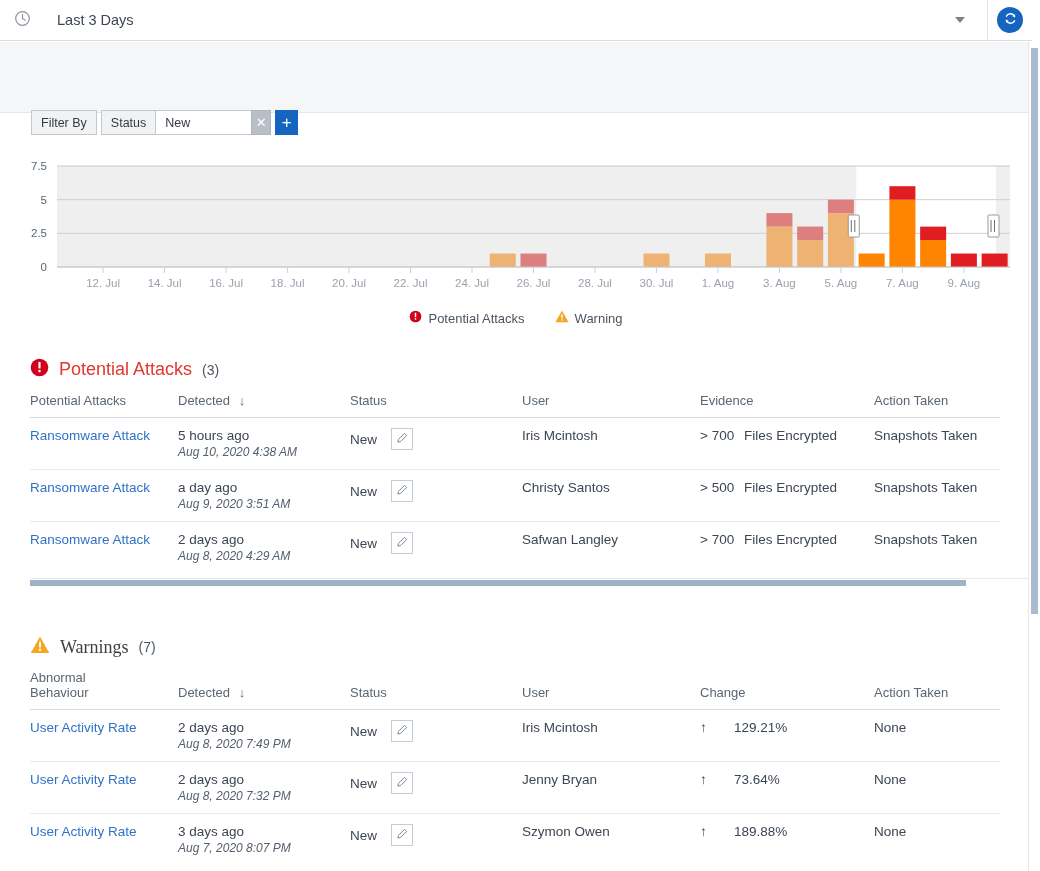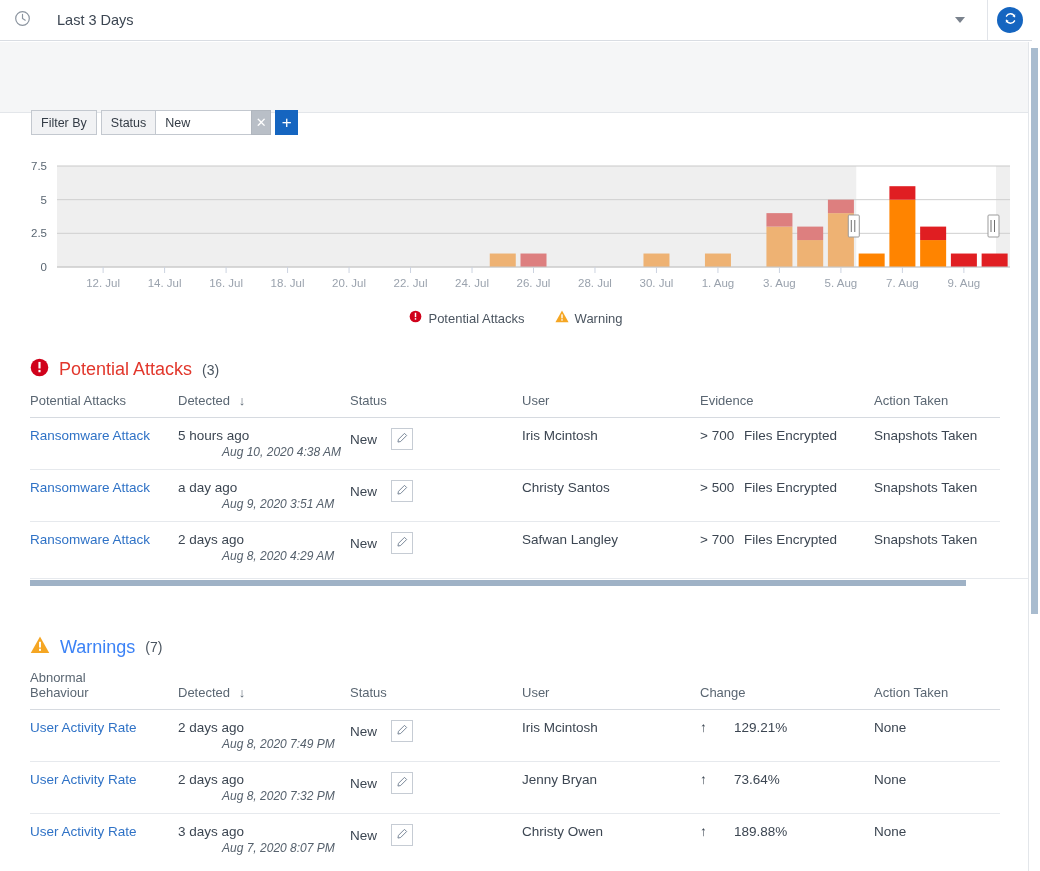--- a/index.html
+++ b/index.html
@@ -91,36 +91,36 @@
   }
   .legend-item { display: flex; align-items: center; gap: 6px; }
 
   
   .section { position: absolute; left: 0; width: 1032px; }
   .sec-attacks { top: 358px; }
   .sec-warnings { top: 636px; }
   .sec-head { display: flex; align-items: center; gap: 10px; padding-left: 30px; }
   .sec-title { font-size: 18px; }
   .sec-title.attacks { color: #e2372c; }
-  .sec-title.warnings { color: #3b82f6; }
+  .sec-title.warnings { color: #404040; font-family: Liberation Serif, serif; }
   .sec-count { font-size: 14px; color: #4b5560; }
 
   table { border-collapse: collapse; width: 970px; margin-left: 30px; table-layout: fixed; }
   thead th {
     text-align: left; font-weight: 400; font-size: 13px; color: #5a6672;
     padding: 12px 0 9px 0; border-bottom: 1px solid #d6dae0; vertical-align: bottom;
   }
   tbody td {
     font-size: 13.5px; color: #3c4652; padding: 10px 0;
     border-bottom: 1px solid #e6e9ed; vertical-align: top;
   }
   tbody tr:last-child td { border-bottom: none; }
   .link { color: #2f72c6; cursor: pointer; }
   .when-rel { display: block; }
-  .when-abs { display: block; font-style: italic; font-size: 12px; color: #55606c; margin-top: 2px; margin-left: 44px; }
+  .when-abs { display: block; font-style: italic; font-size: 12px; color: #55606c; margin-top: 2px; }
   .status-cell { display: flex; align-items: center; gap: 14px; }
   .edit-btn {
     width: 22px; height: 22px; border: 1px solid #c6ccd4; background: #fff;
     display: flex; align-items: center; justify-content: center; cursor: pointer;
   }
   .ev-num { display: inline-block; width: 44px; }
   .ch-arrow { display: inline-block; width: 34px; }
 
   .hscroll {
     position: absolute; left: 30px; top: 580px; width: 936px; height: 6px;
@@ -470,21 +470,21 @@
           <td>
             <span class="status-cell">
               <span>New</span>
               <span class="edit-btn">
                 <span><svg width="12" height="12" viewBox="0 0 16 16">
                     <path d="M11.3 1.8l2.9 2.9-8 8-3.6.7.7-3.6z" fill="none" stroke="#6b7b8d" stroke-width="1.2"></path>
                   </svg></span>
               </span>
             </span>
           </td>
-          <td>Christy Owen</td>
+          <td>Szymon Owen</td>
           <td><span class="ch-arrow">↑</span><span>189.88%</span></td>
           <td>None</td>
         </tr>
       </tbody>
   </table>
 </div>
 
 <div class="col-sep"></div>
 <div class="vscroll-track"></div>
 <div class="vscroll-thumb"></div>

